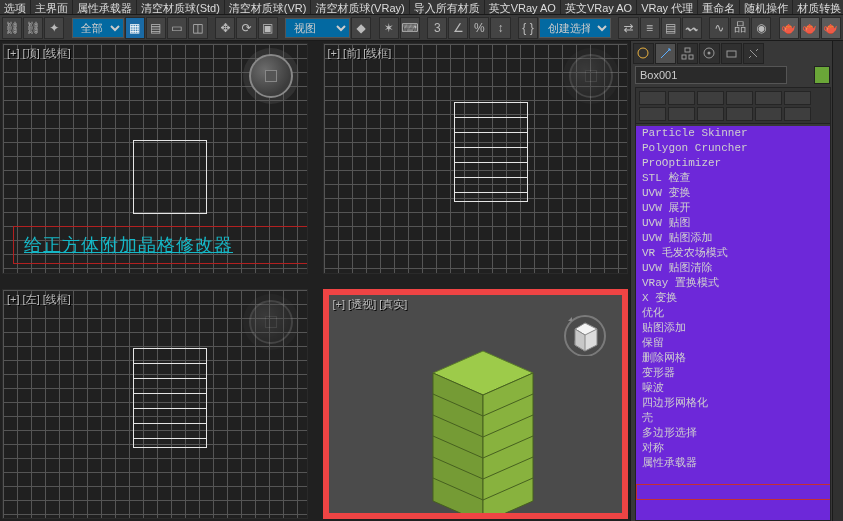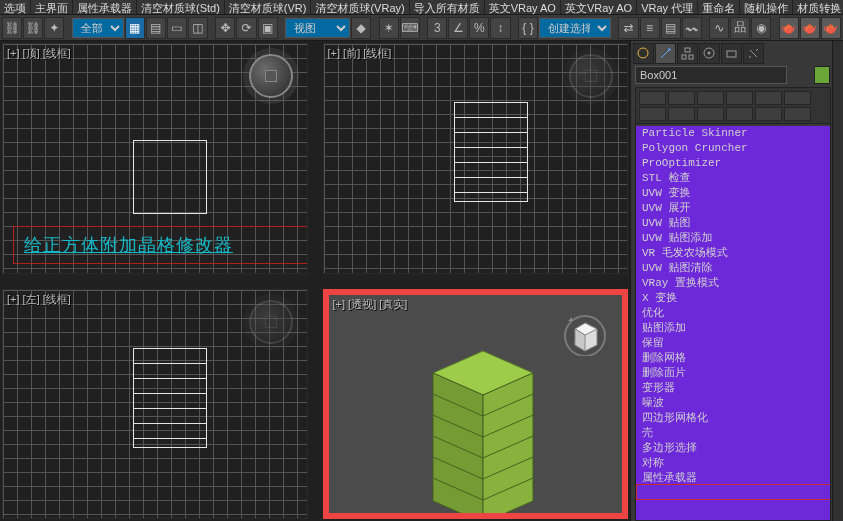--- a/index.html
+++ b/index.html
@@ -427,21 +427,20 @@
         <div class="mod-item">UVW 贴图</div>
         <div class="mod-item">UVW 贴图添加</div>
         <div class="mod-item">VR 毛发农场模式</div>
         <div class="mod-item">UVW 贴图清除</div>
         <div class="mod-item">VRay 置换模式</div>
         <div class="mod-item">X 变换</div>
         <div class="mod-item">优化</div>
         <div class="mod-item">贴图添加</div>
         <div class="mod-item">保留</div>
         <div class="mod-item">删除网格</div>
-        <div class="mod-item">删除面片</div>
         <div class="mod-item">变形器</div>
         <div class="mod-item">噪波</div>
         <div class="mod-item">四边形网格化</div>
         <div class="mod-item">壳</div>
         <div class="mod-item">多边形选择</div>
         <div class="mod-item">对称</div>
         <div class="mod-item">属性承载器</div>
       </div>
     <div class="mod-highlight-box" style="left:0; top:396px; width:196px; height:16px;"></div>
   </div>

